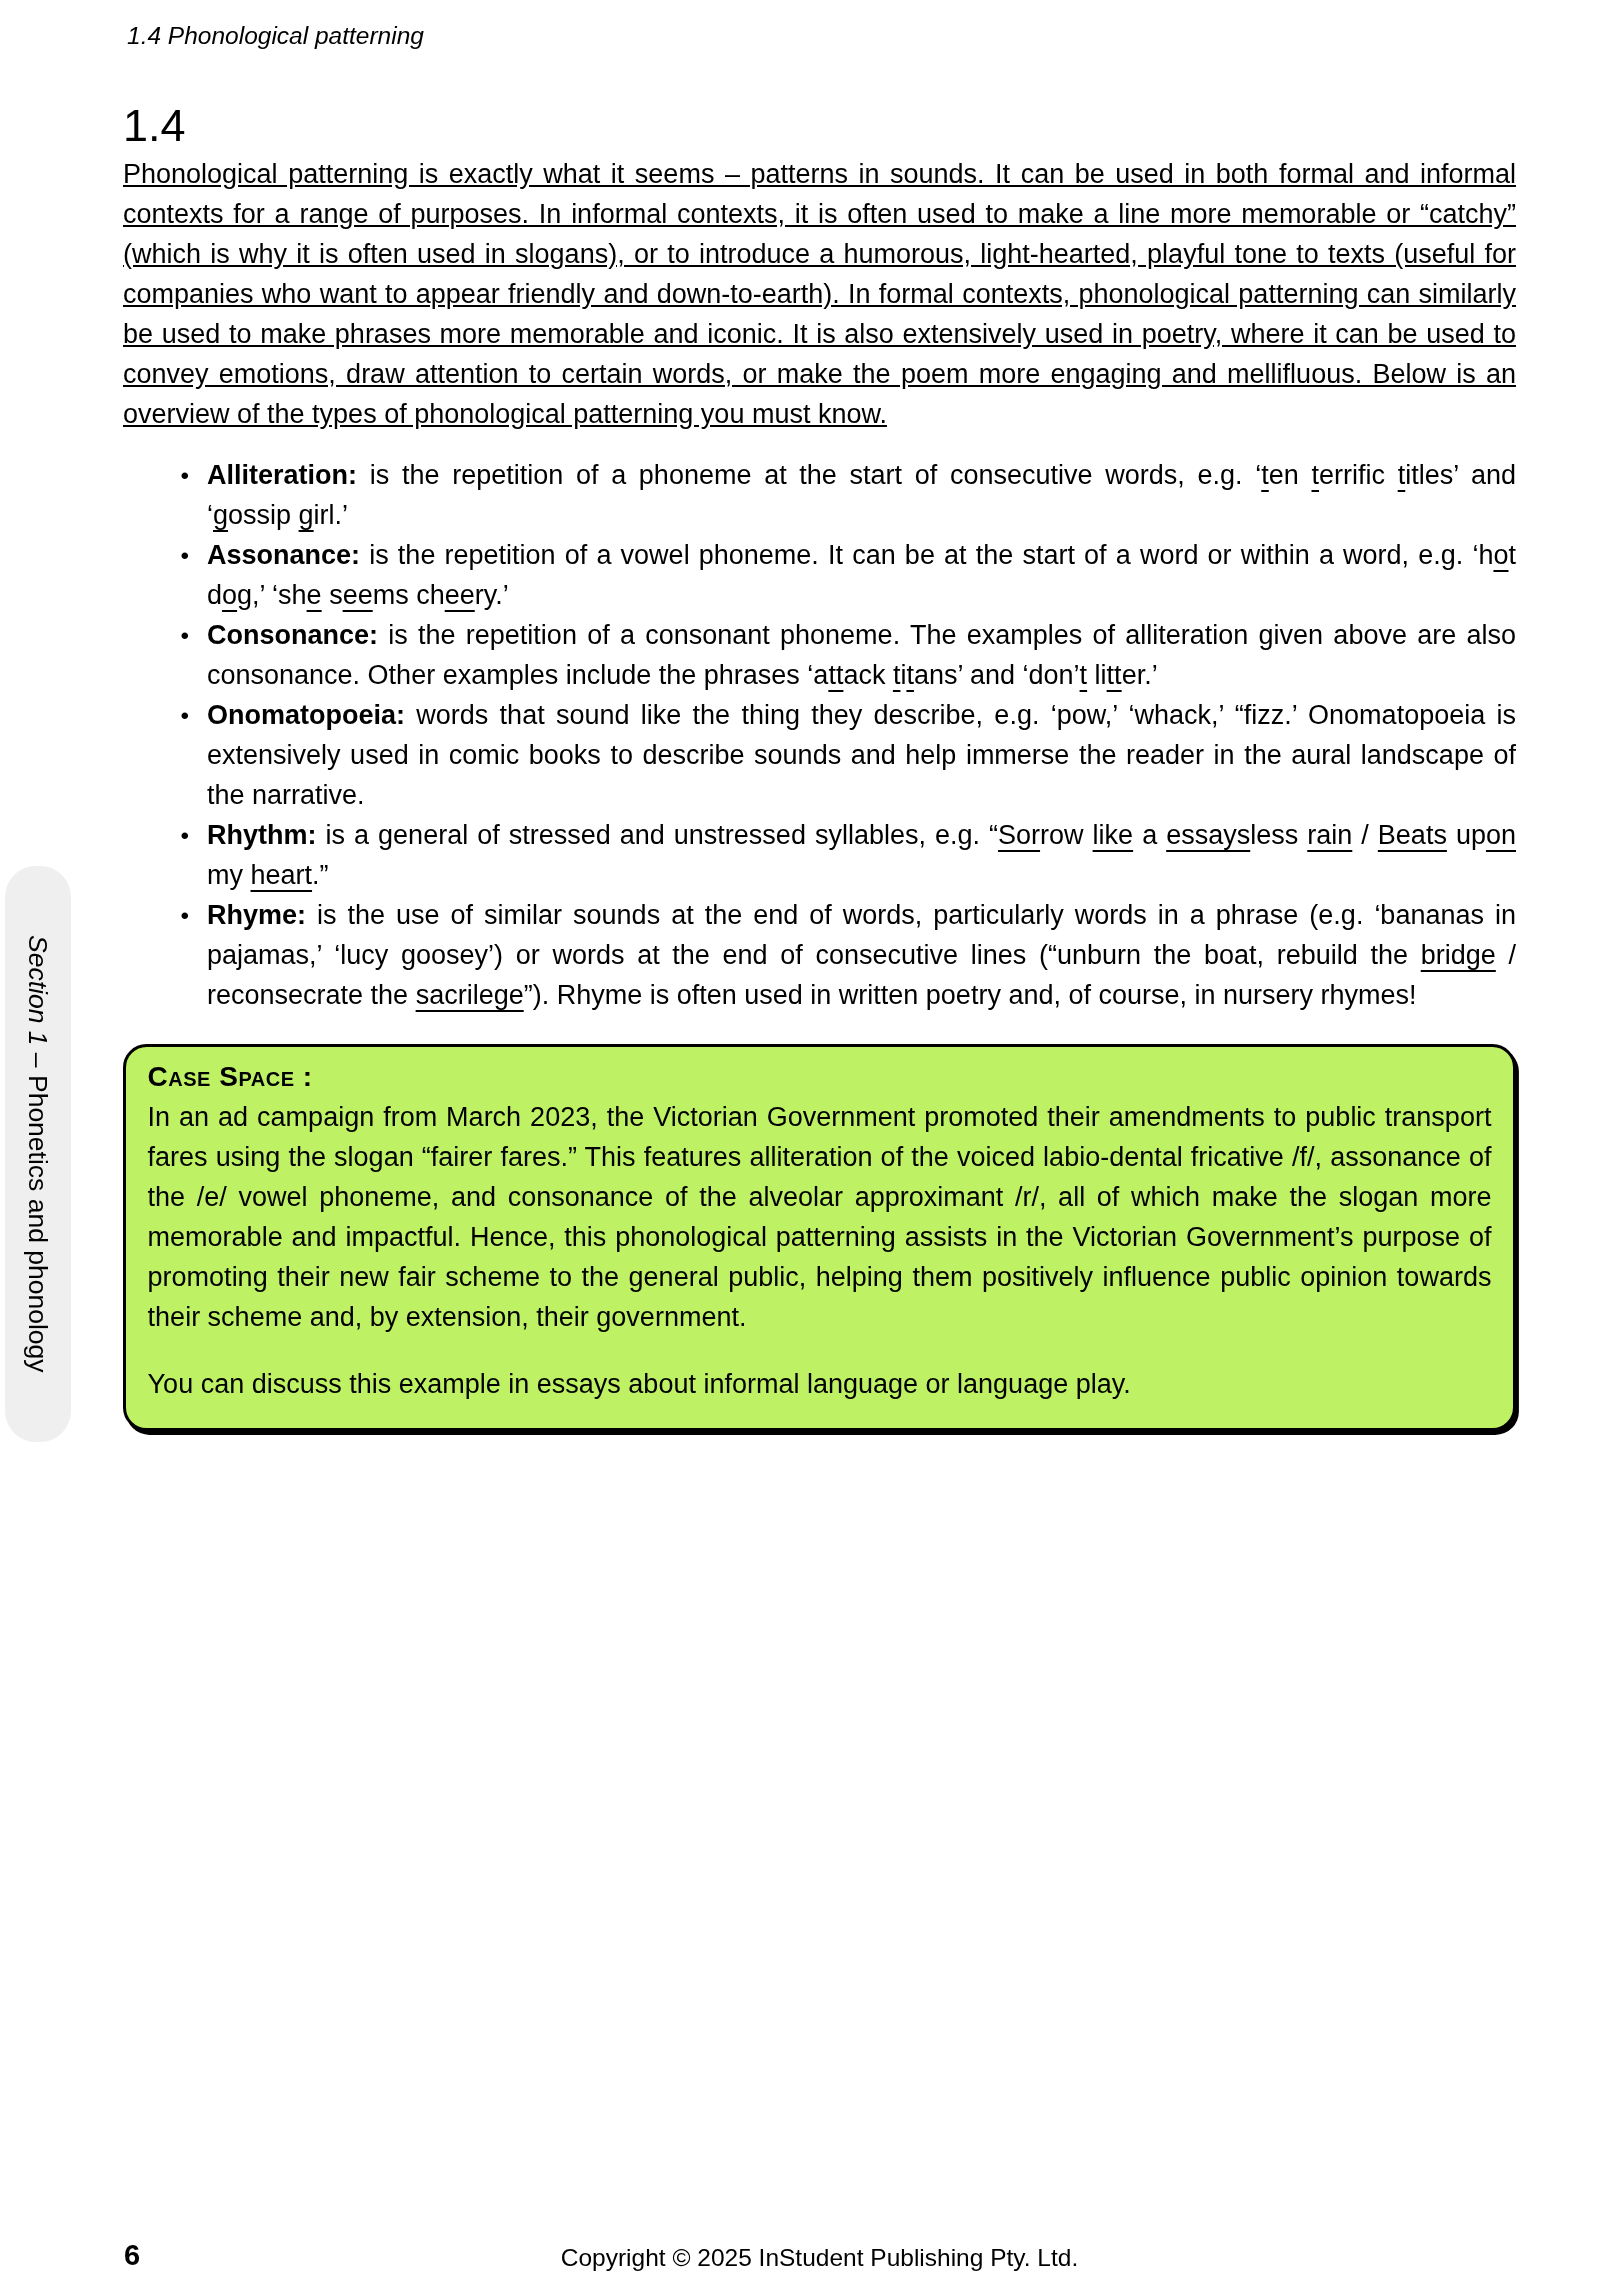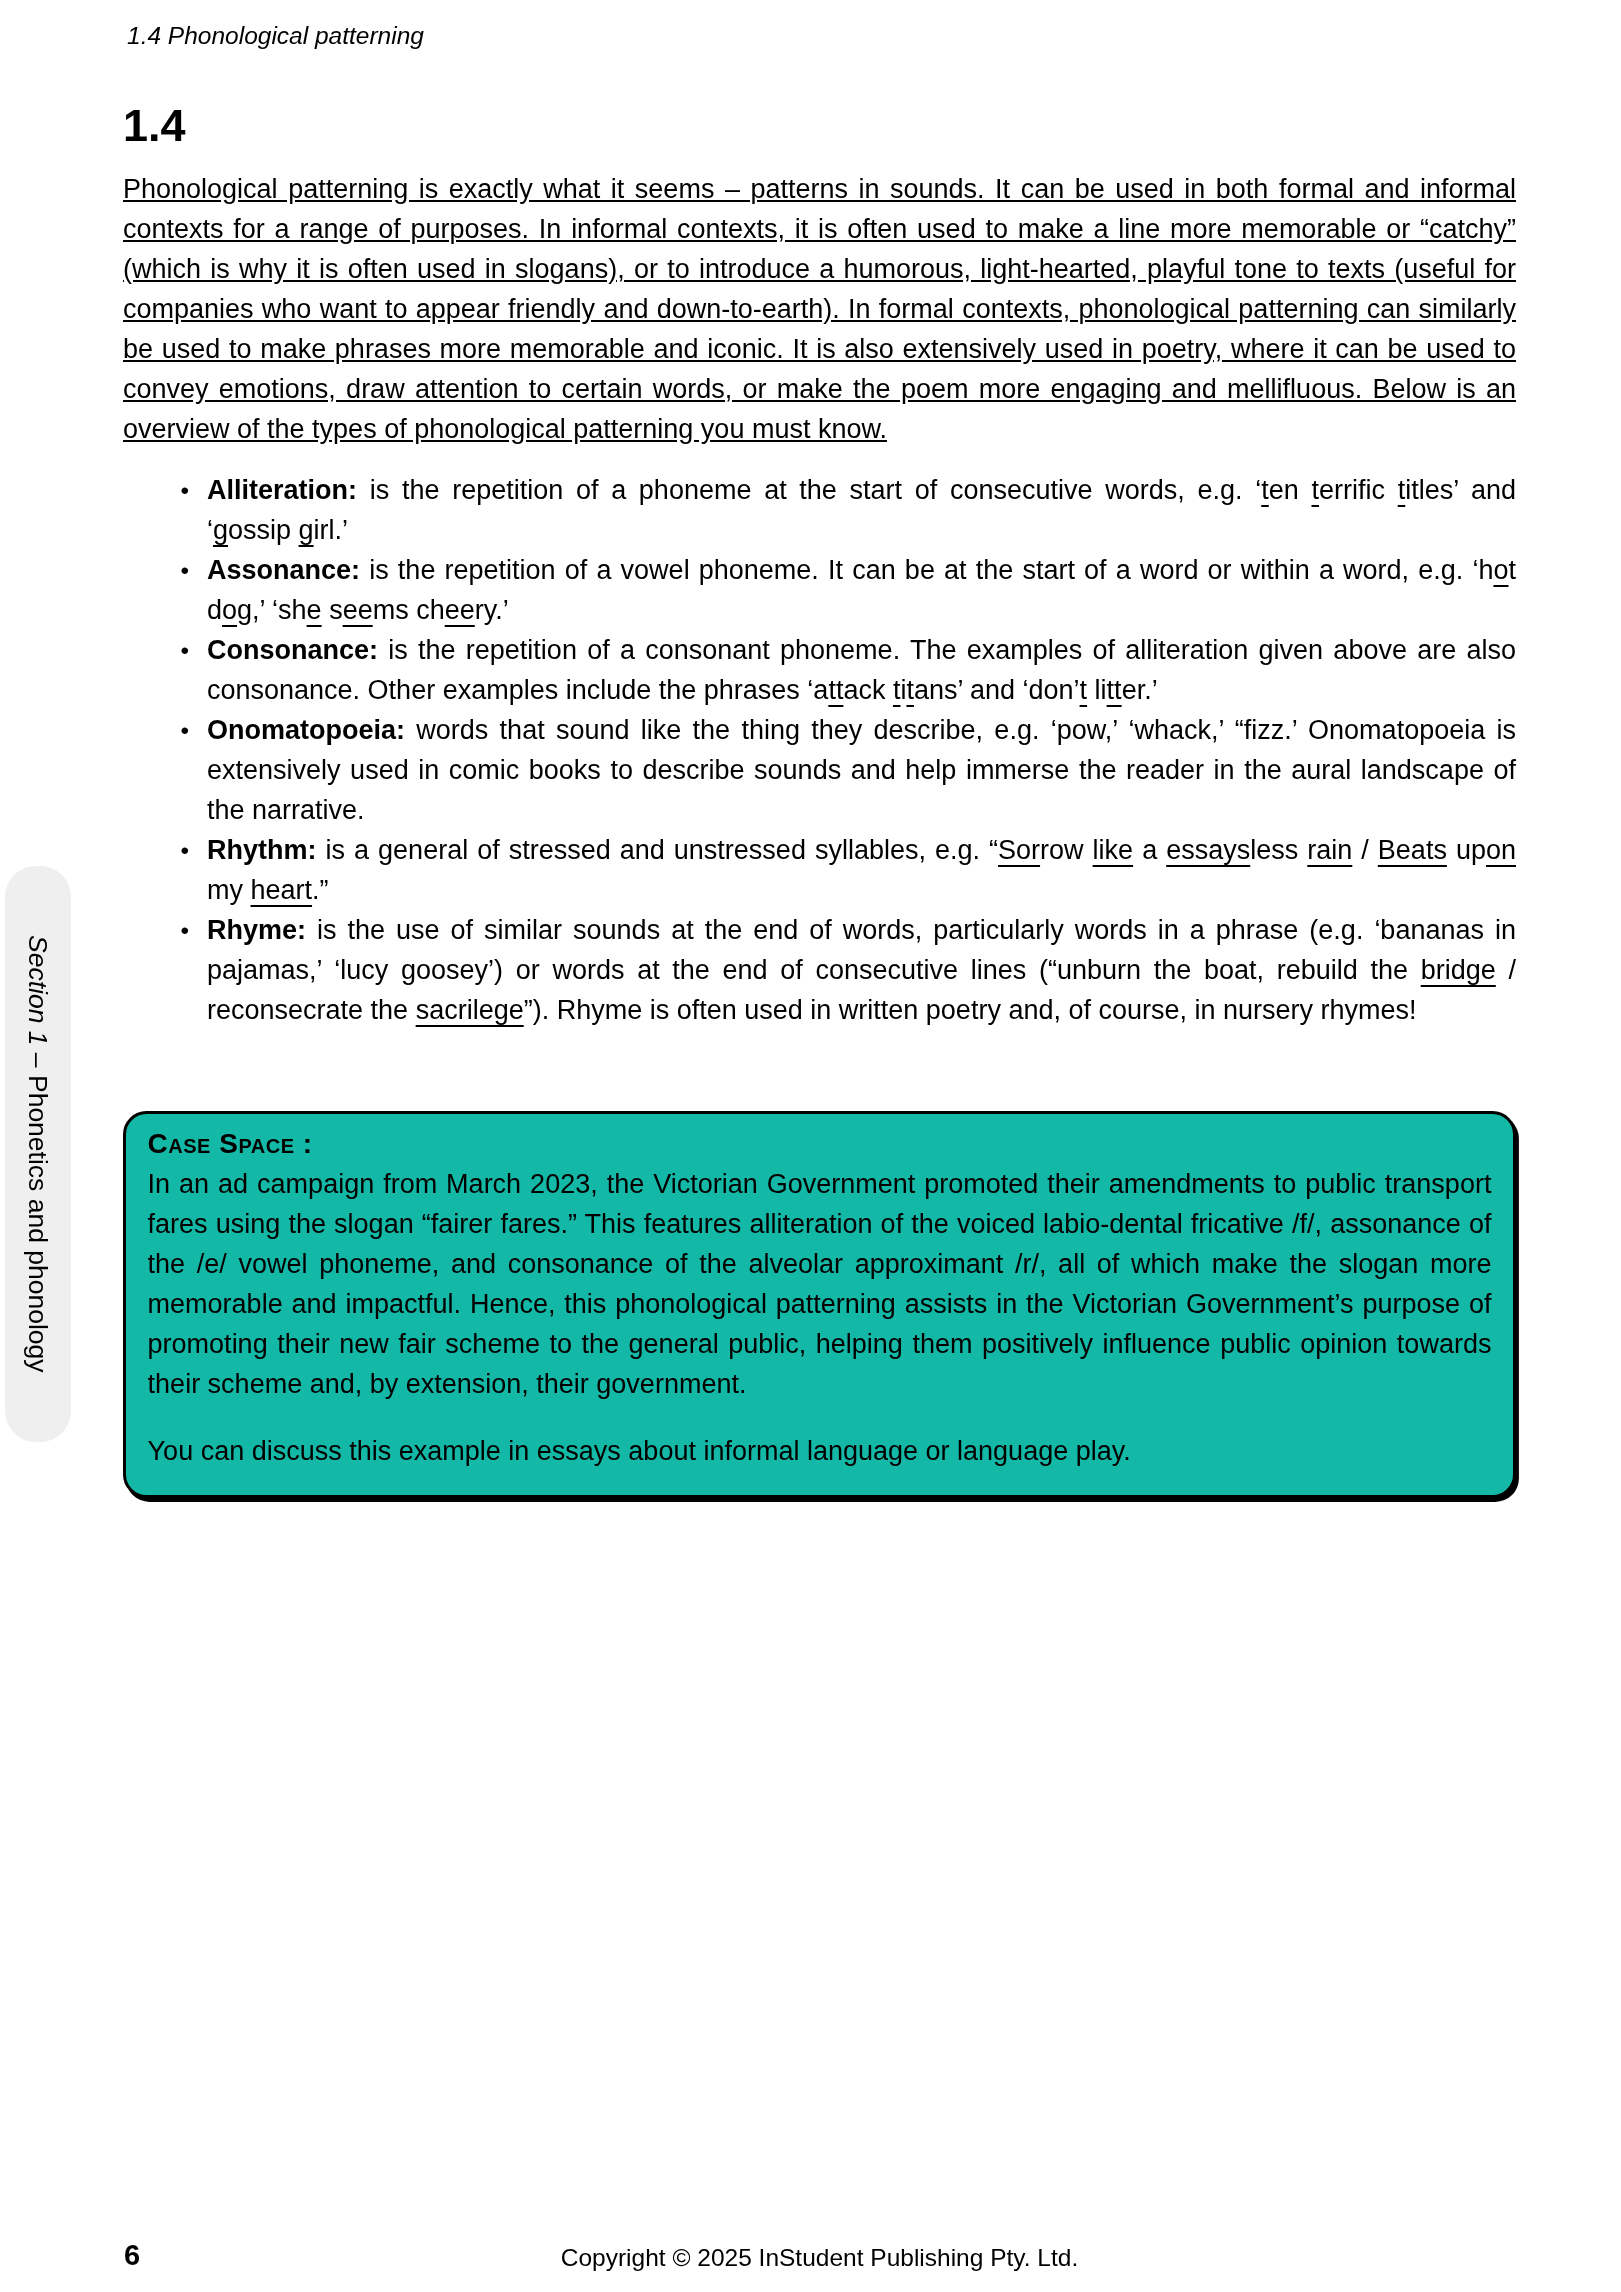--- a/index.html
+++ b/index.html
@@ -14,21 +14,21 @@
   .running-header {
     position: absolute; top: 22px; left: 127px;
     font-style: italic; font-size: 24.5px;
   }
 
   .content {
     position: absolute; left: 123px; top: 100px; width: 1393px;
   }
 
   h1.page-heading {
-    font-size: 45px; font-weight: bold; margin: 0 0 17px 0;
+    font-size: 45px; font-weight: normal; margin: 0 0 2px 0;
     display: flex; align-items: center;
   }
   h1.page-heading .num { margin-right: 47px; }
 
   p.intro {
     font-size: 27px; line-height: 40px; text-align: justify;
     margin: 0 0 21px 0;
     text-decoration: underline;
   }
 
@@ -39,22 +39,22 @@
   ul.types li { position: relative; text-align: justify; }
   ul.types li::before {
     content: "\2022";
     position: absolute; left: -26.5px; top: 1px; font-size: 24.5px;
   }
   .term { font-weight: bold; }
 
   .u { text-decoration: underline; text-underline-offset: 5.9px; text-decoration-thickness: 2px; }
 
   .case-box {
-    margin-top: 81px;
-    background: #14b8a6;
+    margin-top: 29px;
+    background: #bef264;
     border: 3.9px solid #000;
     border-radius: 23.5px;
     box-shadow: 2.9px 3.9px 0 0 #000;
     padding: 9.8px 21.6px 23.5px 21.6px;
     font-size: 27px; line-height: 40px;
   }
   .case-label {
     font-weight: bold; font-variant: small-caps;
     font-size: 28px; letter-spacing: 0.5px;
   }

